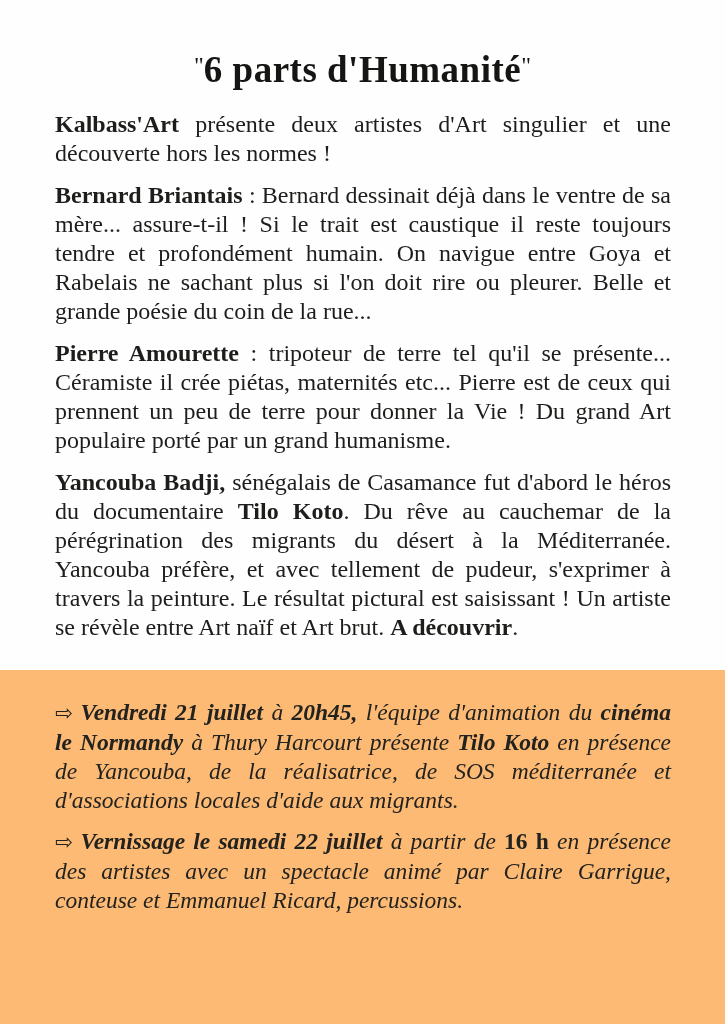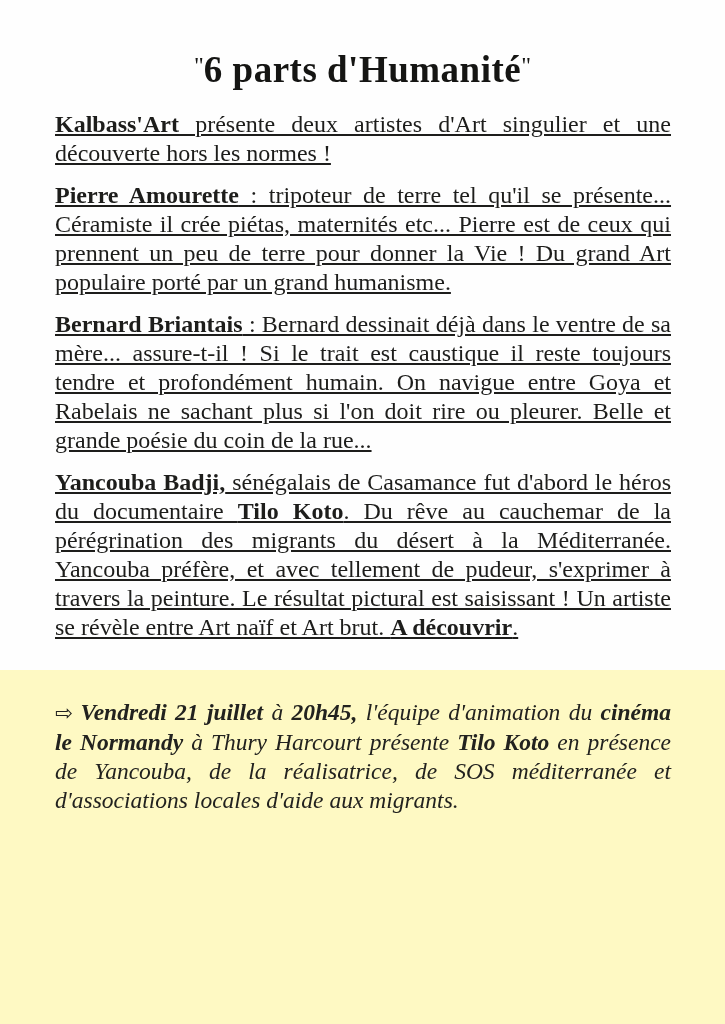--- a/index.html
+++ b/index.html
@@ -13,31 +13,31 @@
   }
   .title{
     position:absolute;top:48px;left:0;width:100%;
     margin:0;text-align:center;
     font-size:37px;font-weight:700;letter-spacing:.5px;color:#151513;
   }
   .title .q{
     font-weight:400;font-size:24px;vertical-align:9px;letter-spacing:0;
   }
   .content{
-    position:absolute;top:110px;left:55px;width:616px;text-decoration:underline;
+    position:absolute;top:110px;left:55px;width:616px;
   }
   .par{
     margin:0 0 13px 0;
     font-size:24px;line-height:29px;
     text-align:justify;
   }
   .par b{font-weight:700;}
   .events{
     position:absolute;top:670px;left:0;right:0;bottom:0;
-    background:#fef9c3;
+    background:#fdba74;
     box-sizing:border-box;
     padding:28px 54px 8px 55px;
   }
   .epar{
     margin:0 0 12px 0;
     font-size:23.5px;line-height:29px;
     text-align:justify;
     font-style:italic;color:#22221f;
   }
   .epar b{font-weight:700;}
@@ -53,29 +53,30 @@
 <body>
 
 <div class="page">
 
   <h1 class="title"><span class="q">"</span><span>6 parts d'Humanité</span><span class="q">"</span></h1>
 
   <div class="content">
 
     <p class="par"><b>Kalbass'Art</b><span> présente deux artistes d'Art singulier et une découverte hors les normes !</span></p>
 
+    <p class="par"><b>Bernard Briantais</b><span> : Bernard dessinait déjà dans le ventre de sa mère... assure-t-il ! Si le trait est caustique il reste toujours tendre et profondément humain. On navigue entre Goya et Rabelais ne sachant plus si l'on doit rire ou pleurer. Belle et grande poésie du coin de la rue...</span></p>
+
     <p class="par"><b>Pierre Amourette</b><span> : tripoteur de terre tel qu'il se présente... Céramiste il crée piétas, maternités etc... Pierre est de ceux qui prennent un peu de terre pour donner la Vie !  Du grand Art populaire porté par un grand humanisme.</span></p>
-
-    <p class="par"><b>Bernard Briantais</b><span> : Bernard dessinait déjà dans le ventre de sa mère... assure-t-il ! Si le trait est caustique il reste toujours tendre et profondément humain. On navigue entre Goya et Rabelais ne sachant plus si l'on doit rire ou pleurer. Belle et grande poésie du coin de la rue...</span></p>
 
     <p class="par"><b>Yancouba Badji,</b><span> sénégalais de Casamance fut d'abord le héros du documentaire </span><b>Tilo Koto</b><span>. Du rêve au cauchemar de la pérégrination des migrants du désert à la Méditerranée. Yancouba préfère, et avec tellement de pudeur, s'exprimer à travers la peinture. Le résultat pictural est saisissant !  Un artiste se révèle entre Art naïf et Art brut. </span><b>A découvrir</b><span>.</span></p>
 
   </div>
 
   <section class="events">
 
     <p class="epar"><span class="arrow">⇨</span><b>Vendredi 21 juillet</b><span> à </span><b>20h45,</b><span> l'équipe d'animation du </span><b>cinéma le Normandy</b><span> à Thury Harcourt présente </span><b>Tilo Koto</b><span> en présence de Yancouba, de la réalisatrice, de SOS méditerranée et d'associations locales d'aide aux migrants.</span></p>
 
+    <p class="epar"><span class="arrow">⇨</span><b>Vernissage le samedi 22 juillet</b><span> à partir de </span><span class="upright">16 h</span><span> en présence des artistes avec un spectacle animé par Claire Garrigue, conteuse et Emmanuel Ricard, percussions.</span></p>
 
 
   </section>
 
 </div>
 
 </body></html>

